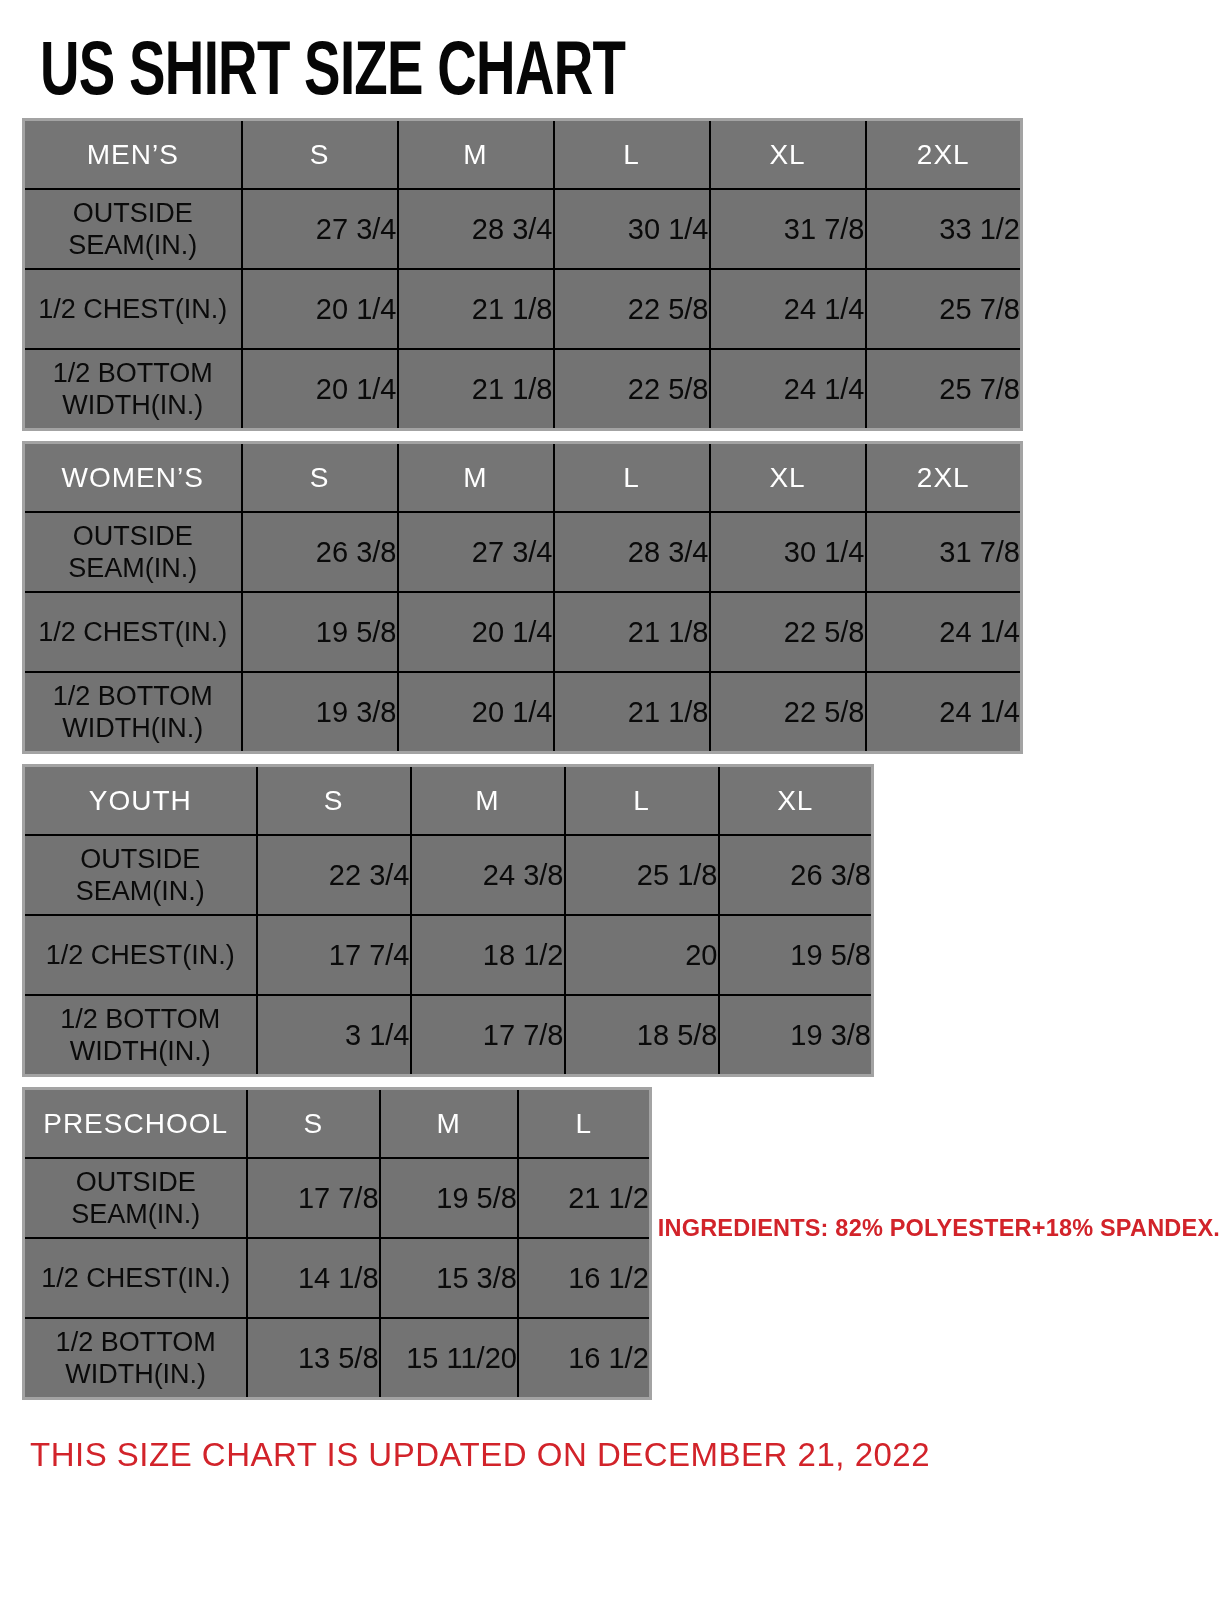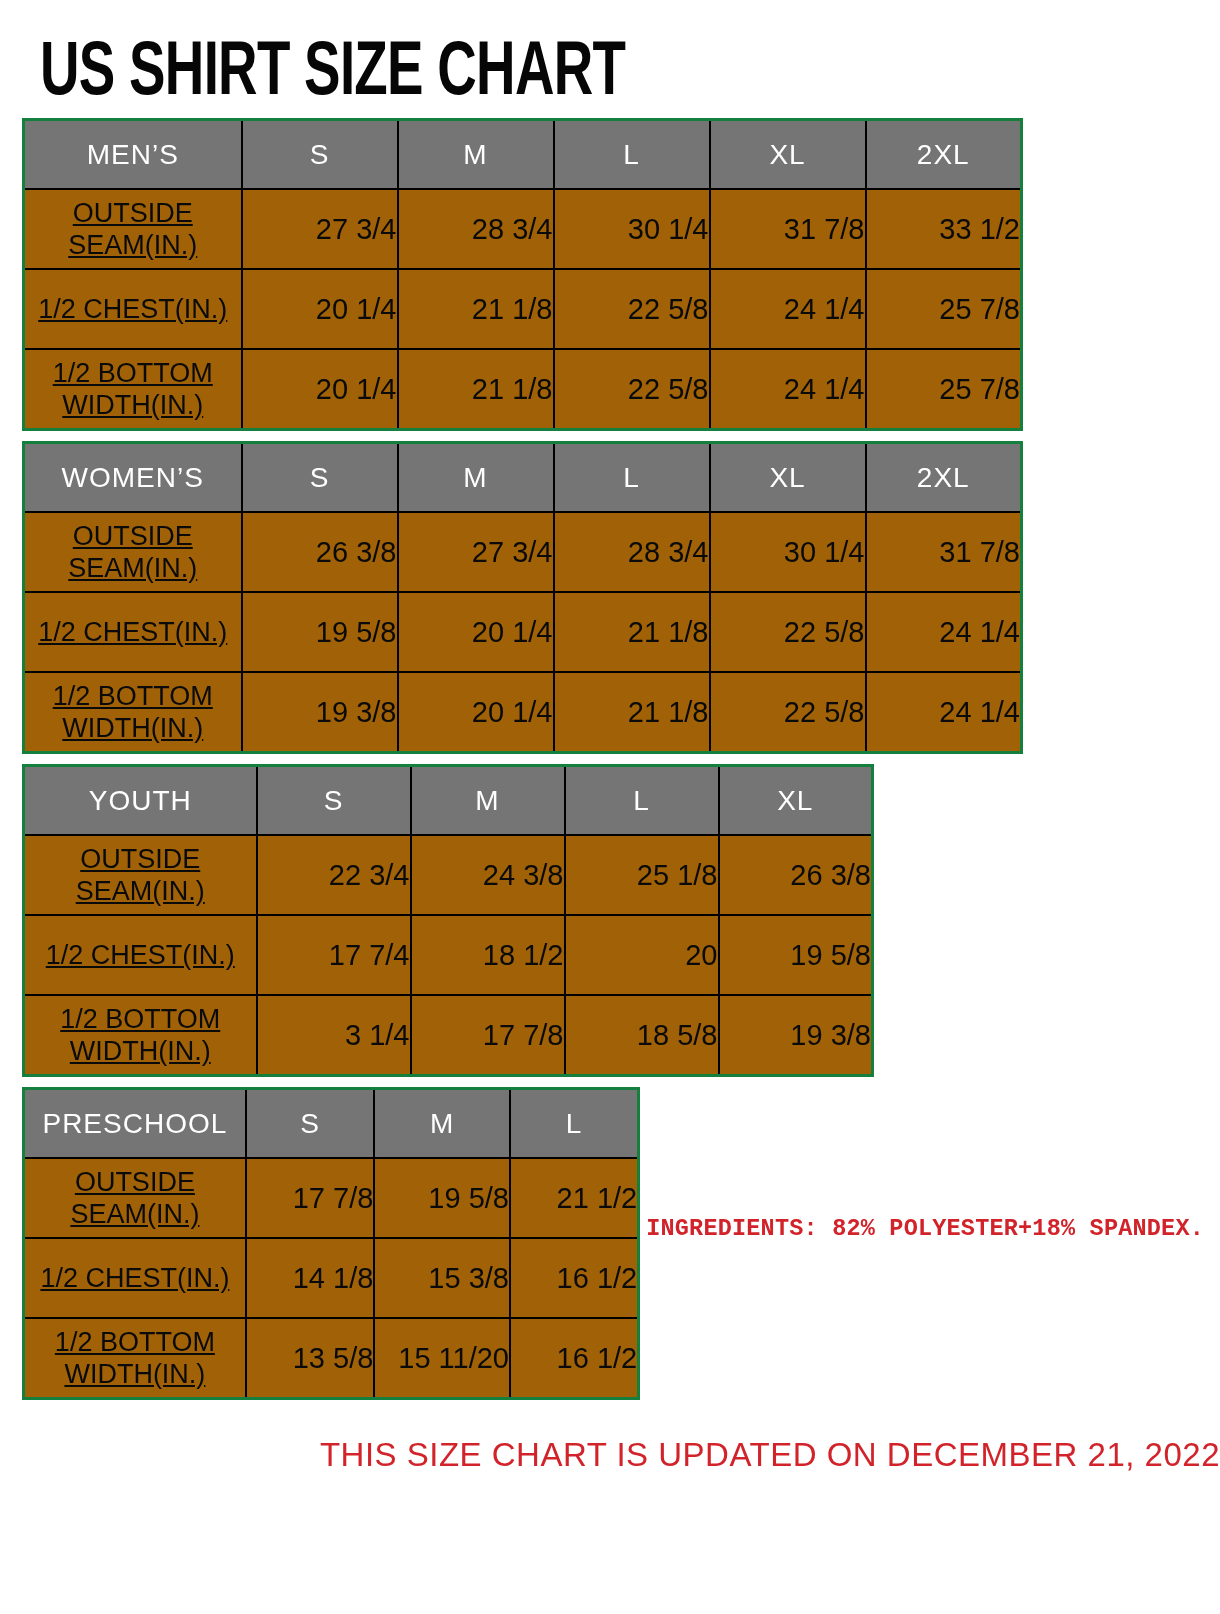--- a/index.html
+++ b/index.html
@@ -26,24 +26,24 @@
     margin: 2px 0 20px 8px;
     max-width: 1105px;
     font-size: 30px;
     line-height: 1.27;
     letter-spacing: 0.5px;
     color: #d2232a;
   }
 
   table.size-table {
     border-collapse: collapse;
-    border: 3px solid #15803d;
+    border: 3px solid #a3a3a3;
     table-layout: fixed;
     margin: 0 0 10px 0;
-    background: #a16207;
+    background: #737373;
   }
   table.size-table th, table.size-table td {
     border: 2px solid #000000;
     text-align: center;
     vertical-align: middle;
     font-weight: 400;
     overflow: hidden;
   }
   table.size-table thead th {
     background: #757575;
@@ -51,47 +51,45 @@
     height: 70px;
     font-size: 28px;
     letter-spacing: 1px;
   }
   table.size-table tbody th {
     height: 80px;
     font-size: 27px;
     color: #0a0a0a;
     line-height: 1.2;
     padding: 0 2px;
-    text-decoration: underline;
   }
   table.size-table tbody td {
     height: 80px;
     font-size: 29px;
     color: #0a0a0a;
     text-align: right;
   }
 
   .bottom-row { display: flex; align-items: flex-start; }
   .ingredients {
     margin: 128px 0 0 6px;
     color: #d2232a;
     font-weight: 700;
     font-size: 23.5px;
     letter-spacing: 0.2px;
     white-space: nowrap;
   }
-  .ingredients p { margin: 0 16px 25px 0; font-family: Liberation Mono, monospace; }
+  .ingredients p { margin: 0 0 25px 0; }
 
   p.footer {
     margin: 26px 0 0 8px;
     font-size: 33px;
     letter-spacing: 0.5px;
     color: #d2232a;
     white-space: nowrap;
-    text-align: right;
   }
 </style>
 </head>
 <body>
 
 <main>
 
   <h1 class="page-title">US SHIRT SIZE CHART</h1>
 
 

